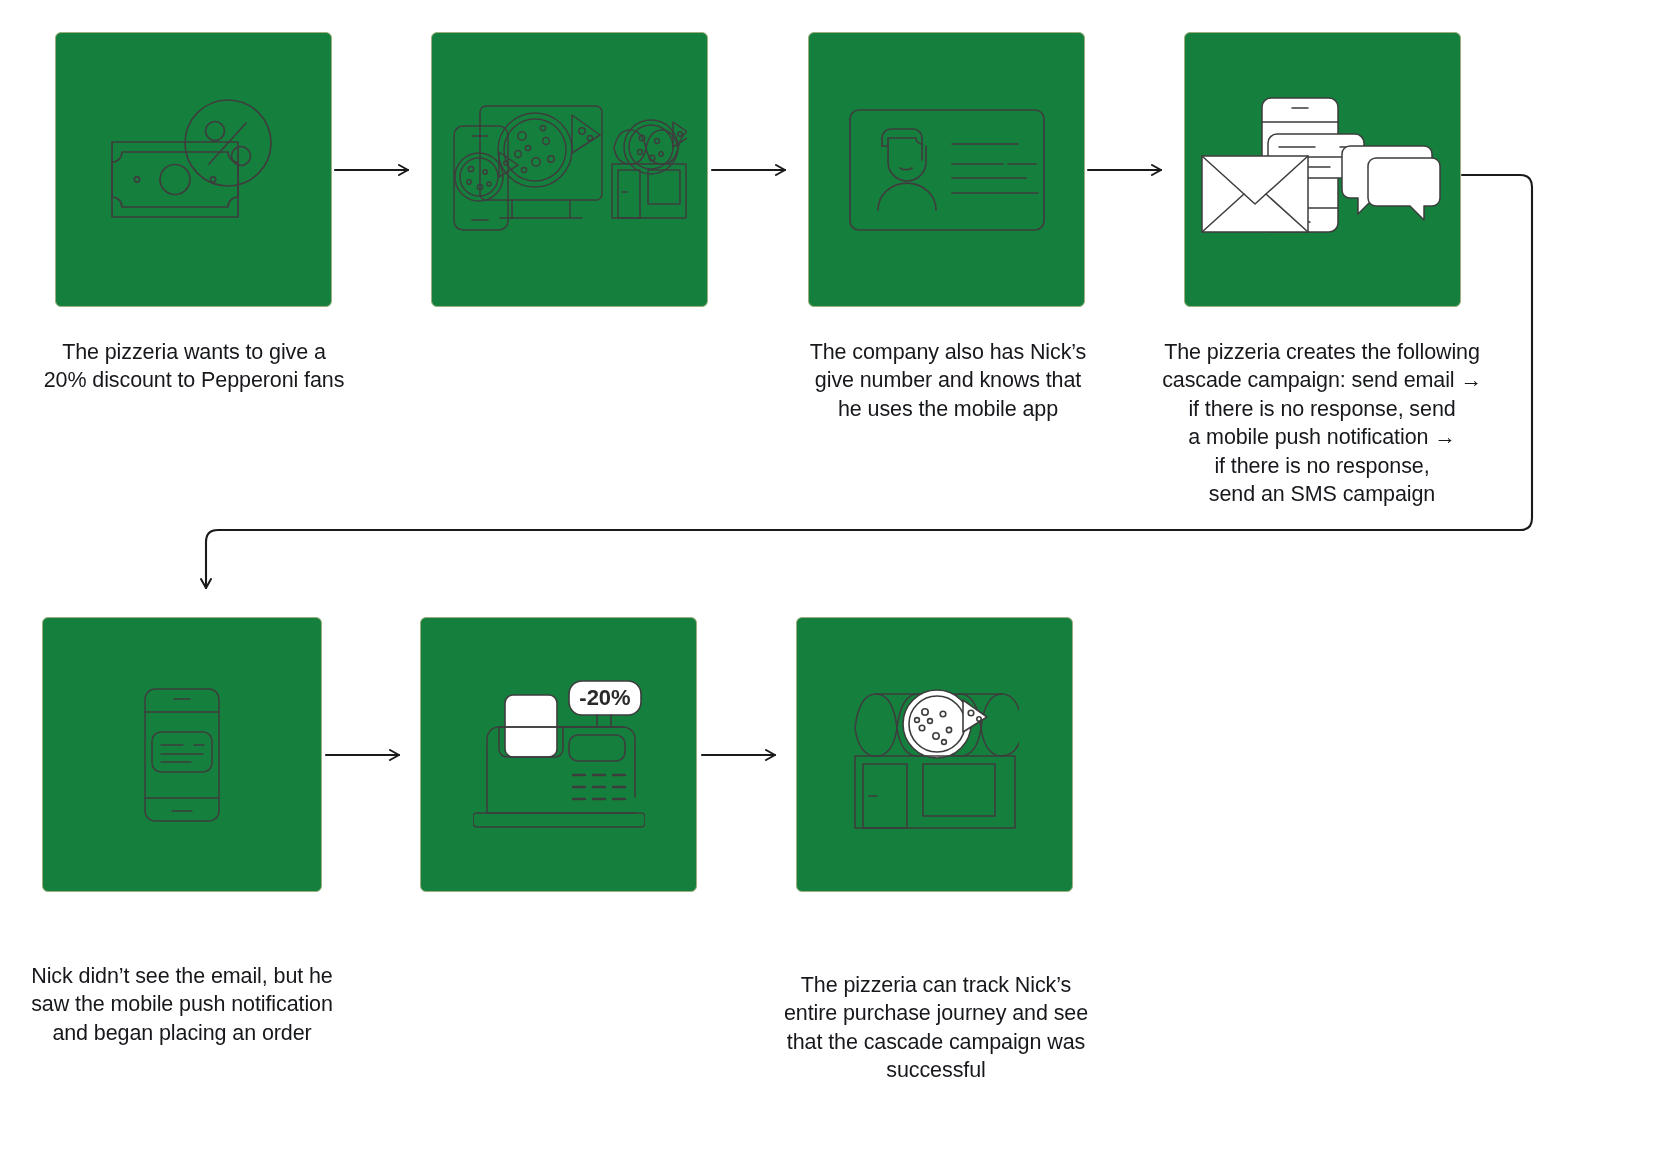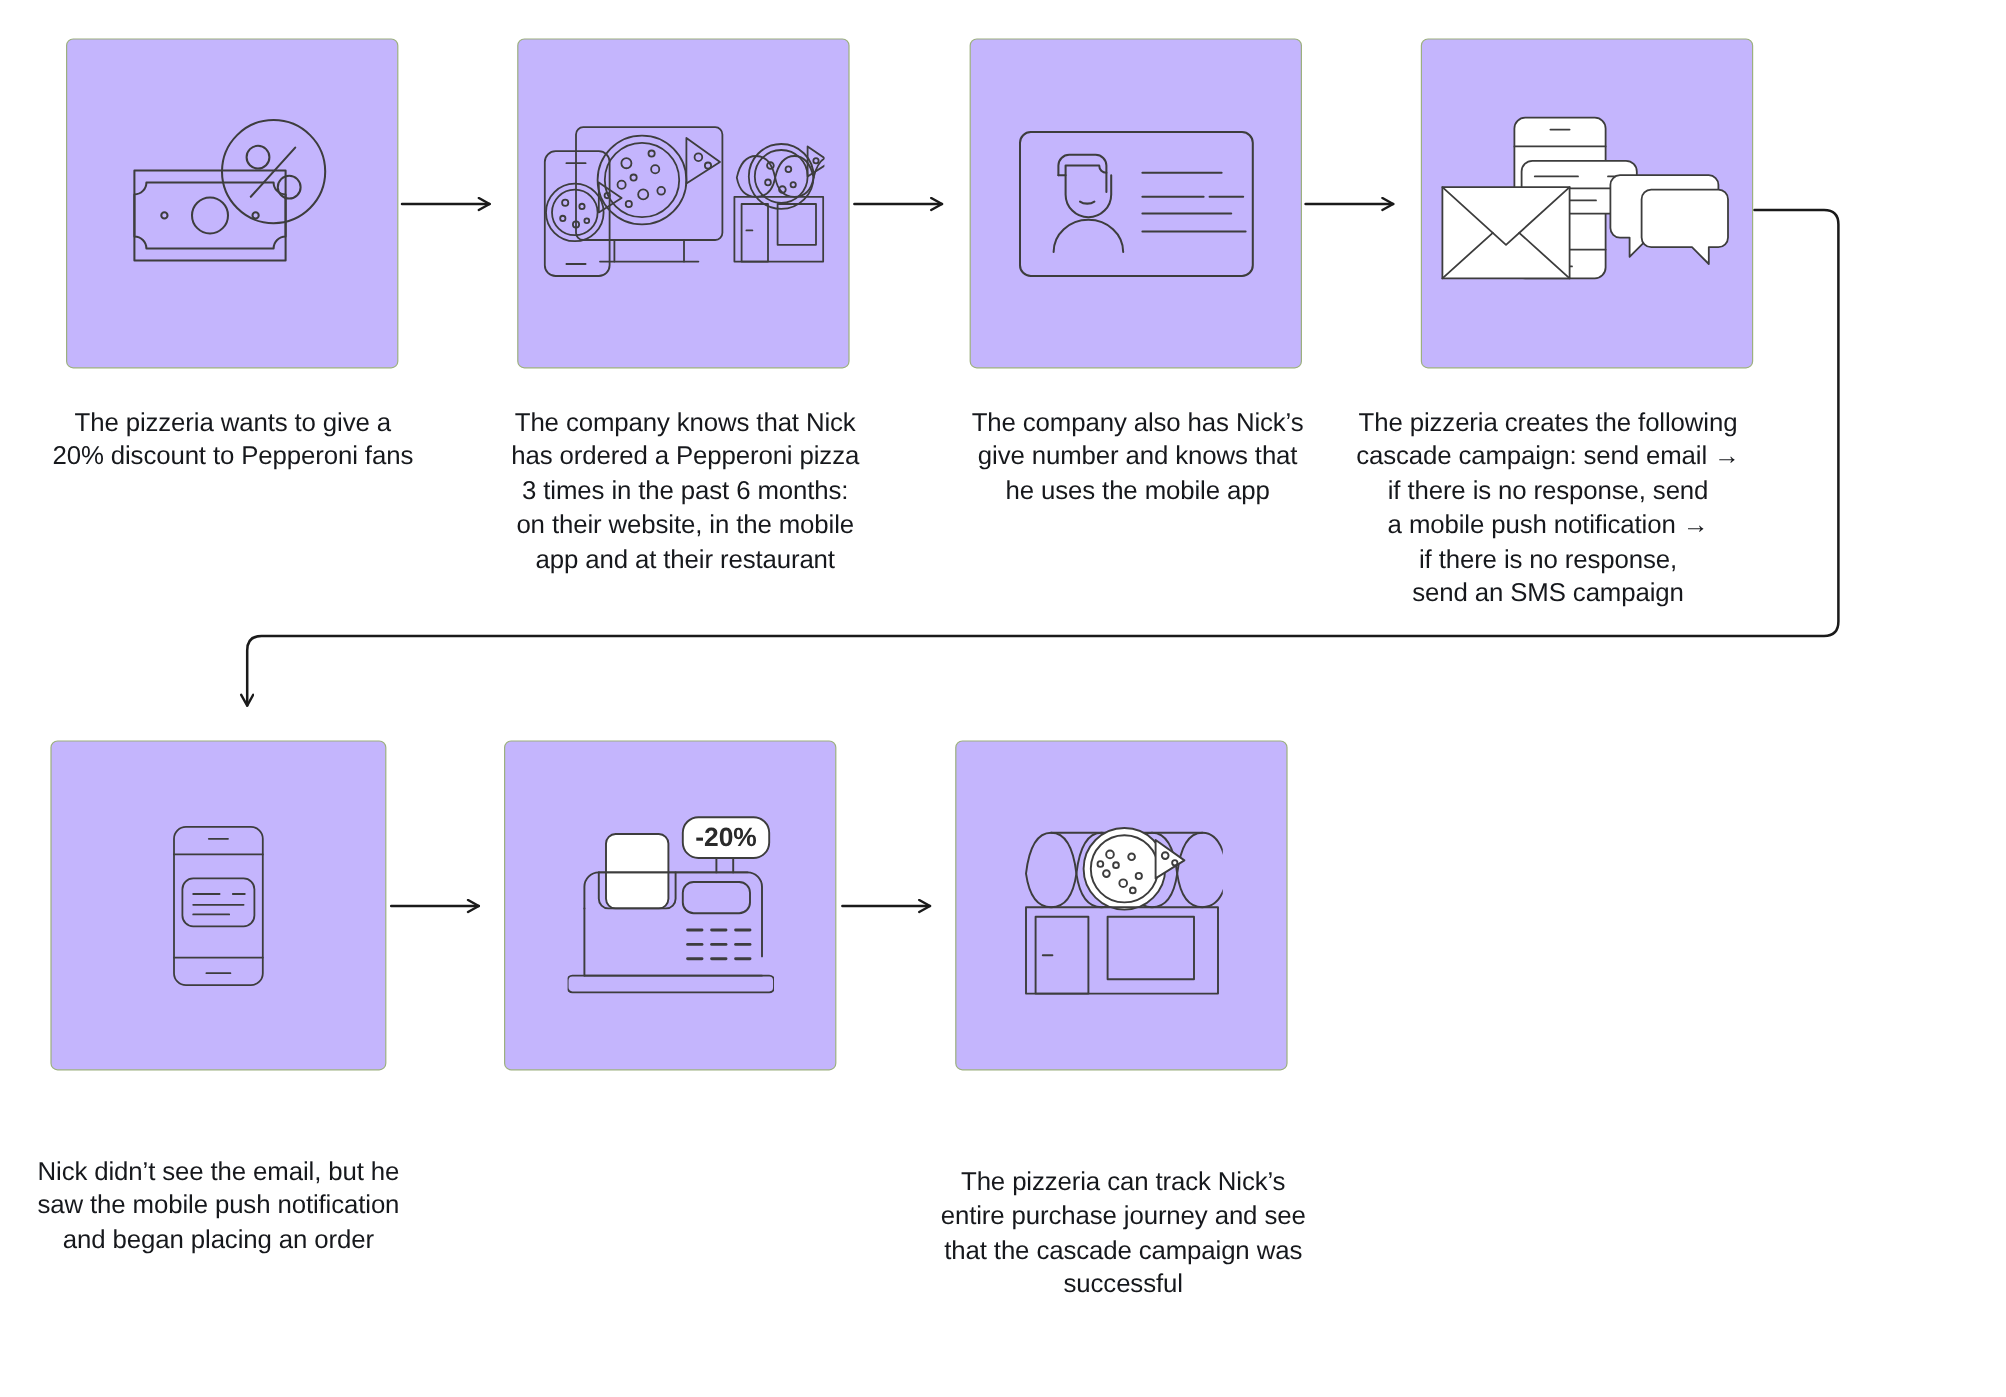--- a/index.html
+++ b/index.html
@@ -9,21 +9,21 @@
     font-family: "Liberation Sans", "DejaVu Sans", sans-serif;
     overflow: hidden;
   }
   #stage { position: relative; width: 1672px; height: 1164px; border-radius: 29px; }
 
   
   .card {
     position: absolute;
     border: 1.5px solid #9cb07f;
     border-radius: 6px;
-    background: #c4b5fd;
+    background: #15803d;
     display: flex; align-items: center; justify-content: center;
   }
   .card svg { display: block; }
 
   
   .caption {
     position: absolute;
     text-align: center;
     color: #16181c;
     font-size: 21.5px;
@@ -124,25 +124,20 @@
       <circle cx="199" cy="57" r="22"></circle>
       <circle cx="190" cy="48" r="2.8"></circle>
         <circle cx="205" cy="51" r="2.4"></circle>
       <circle cx="188" cy="62" r="2.4"></circle>
         <circle cx="200" cy="68" r="2.8"></circle>
       <circle cx="209" cy="64" r="2.2"></circle>
       <path d="M221,32 L240,45 L221,57 Z"></path>
       <circle cx="228" cy="44" r="2.2"></circle>
     </svg>
   </div>
-  <div class="caption" style="left:405px; top:338px; width:332px;">The company knows that Nick
-has ordered a Pepperoni pizza
-3 times in the past 6 months:
-on their website, in the mobile
-app and at their restaurant</div>
 
   <div class="card" style="left:808px; top:32px; width:277px; height:275px;">
     <svg width="198" height="140" viewBox="0 0 198 140" fill="none" stroke="#3d3d3d" stroke-width="1.7" stroke-linecap="round" stroke-linejoin="round">
       <rect x="2" y="10" width="194" height="120" rx="9"></rect>
 
       <path d="M34,46 v-8 a9,9 0 0 1 9,-9 h22 a9,9 0 0 1 9,9 v22"></path>
       <path d="M34,46 h6 v-8 h28 a6,6 0 0 0 6,6"></path>
       <path d="M40,46 v16 a19,19 0 0 0 38,0 V46"></path>
       <path d="M52,68 a8,5 0 0 0 12,0"></path>
       <path d="M30,110 a28,26 0 0 1 58,0"></path>
@@ -177,21 +172,21 @@
       <path d="M2,62 L55,110 L108,62"></path>
       <line x1="2" y1="138" x2="44" y2="100"></line>
       <line x1="108" y1="138" x2="66" y2="100"></line>
 
       <path d="M150,52 h74 a8,8 0 0 1 8,8 v36 a8,8 0 0 1 -8,8 h-50
                l-16,16 v-16 h-8 a8,8 0 0 1 -8,-8 V60 a8,8 0 0 1 8,-8 z" fill="#fff"></path>
       <path d="M176,64 h56 a8,8 0 0 1 8,8 v32 a8,8 0 0 1 -8,8 h-8 v14
                l-14,-14 h-34 a8,8 0 0 1 -8,-8 V72 a8,8 0 0 1 8,-8 z" fill="#fff"></path>
     </svg>
   </div>
-  <div class="caption" style="left:1120px; top:338px; width:340px;">The pizzeria creates the following
+  <div class="caption" style="left:1152px; top:338px; width:340px;">The pizzeria creates the following
 cascade campaign: send email →
 if there is no response, send
 a mobile push notification →
 if there is no response,
 send an SMS campaign</div>
 
   <div class="card" style="left:42px; top:617px; width:280px; height:275px;">
     <svg width="76" height="134" viewBox="0 0 76 134" fill="none" stroke="#3d3d3d" stroke-width="1.5" stroke-linecap="round" stroke-linejoin="round">
       <rect x="1" y="1" width="74" height="132" rx="10"></rect>
       <line x1="30" y1="11" x2="46" y2="11"></line>

